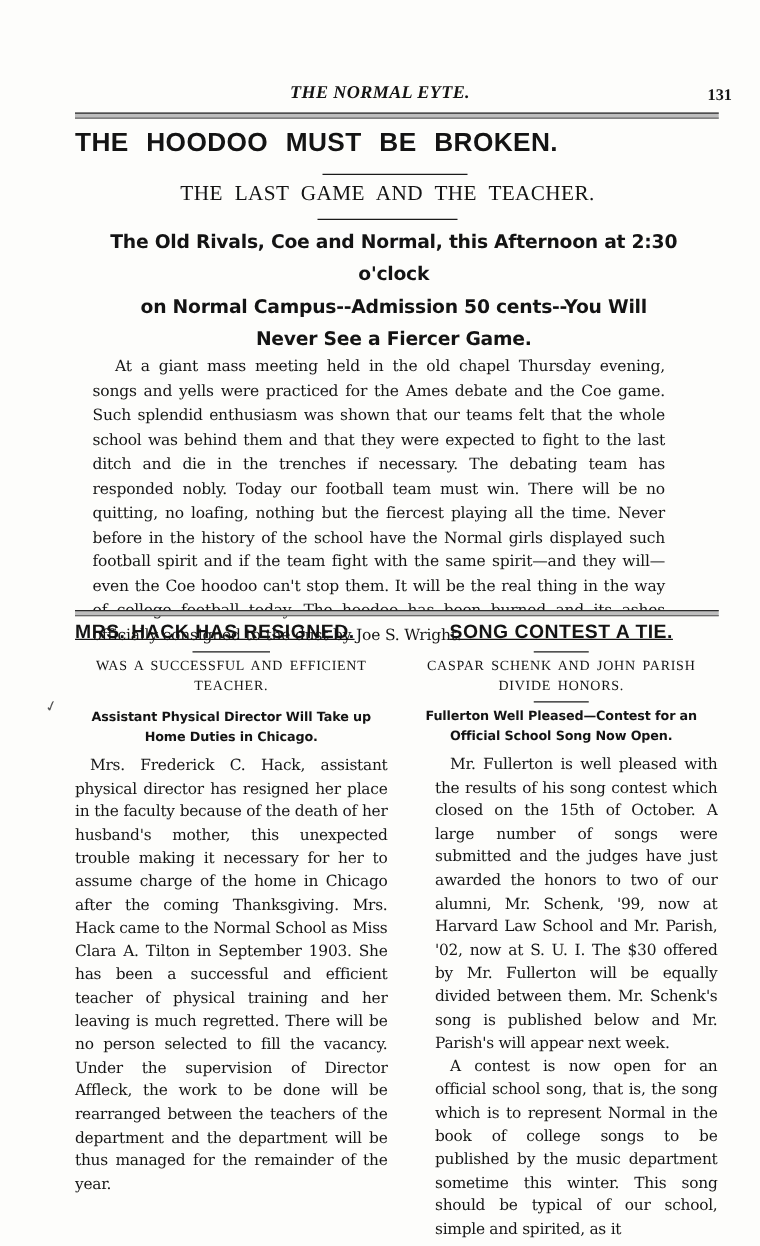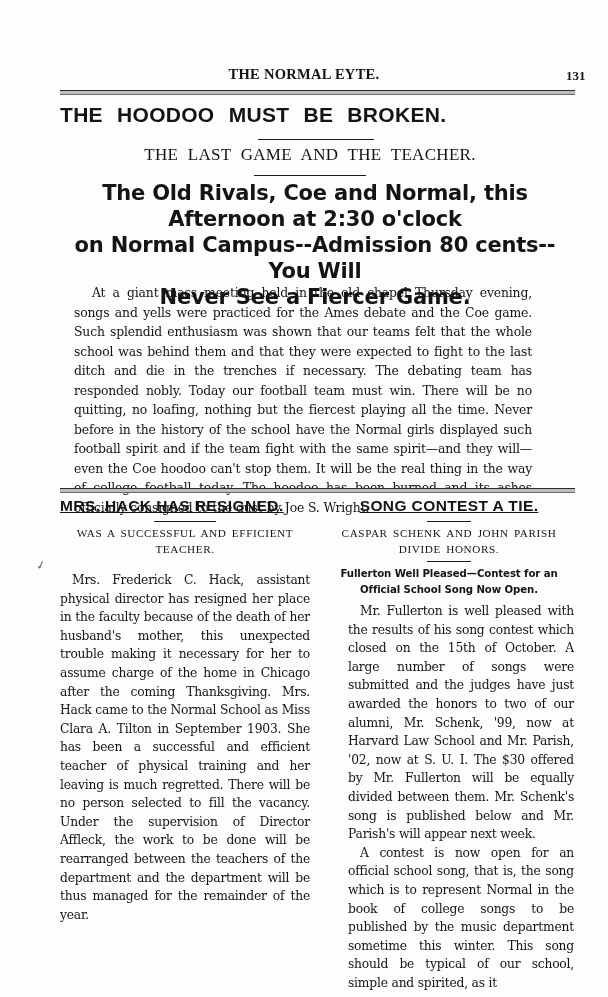--- a/index.html
+++ b/index.html
@@ -3,36 +3,36 @@
 <meta charset="utf-8">
 <style>
   html, body { margin:0; padding:0; }
   body {
     width:608px; height:997px; background:#fdfdfb; position:relative; overflow:hidden;
     color:#141414; font-family:"DejaVu Serif", serif;
   }
   .abs { position:absolute; }
   .running-head {
     left:0; width:608px; top:66px; text-align:center;
-    font-family:"Liberation Serif", serif; font-weight:bold; font-size:14.5px; letter-spacing:0.3px;
+    font-family:"Liberation Serif", serif; font-weight:bold; font-size:14.5px; letter-spacing:0.3px;font-style:italic;
   }
   .page-num { left:566px; top:68px; font-family:"Liberation Serif", serif; font-weight:bold; font-size:13px; }
   .double-rule { height:3px; border-top:1.5px solid #2a2a2a; border-bottom:1px solid #6a6a6a; background:#bdbdbd; }
   .headline {
     left:60px; width:500px; top:103px; text-align:left;
     font-family:"Liberation Sans", sans-serif; font-weight:bold; font-size:21px; word-spacing:8px; letter-spacing:0.3px;
   }
   .short-rule { height:0; border-top:1.2px solid #1a1a1a; }
   .subhead {
     left:60px; width:500px; top:145px; text-align:center;
     font-family:"Liberation Serif", serif; font-size:17px; word-spacing:5px; letter-spacing:0.3px;
   }
   .deck {
     left:60px; width:510px; top:180px; text-align:center;
-    font-family:"DejaVu Sans", sans-serif; font-weight:bold; font-size:21px; line-height:26px; letter-spacing:-0.2px;
+    font-family:"DejaVu Sans", sans-serif; font-weight:bold; font-size:15px; line-height:26px; letter-spacing:-0.2px;
   }
   .body-text {
     font-family:"DejaVu Serif", serif; font-size:12.4px; line-height:19.5px; text-align:justify; letter-spacing:-0.15px;
   }
   .lead { left:58px; width:490px; top:267px; }
   .lead p { margin:16px; text-indent:18px; }
   .col-head {
     font-family:"Liberation Sans", sans-serif; font-weight:bold; font-size:15.5px; text-align:center; letter-spacing:0.4px;text-decoration:underline;
   }
   .col-sub {
@@ -52,35 +52,36 @@
 <div class="abs page-num">131</div>
 <div class="abs double-rule" style="left:60px; width:515px; top:90px;"></div>
 
 <div class="abs headline">THE HOODOO MUST BE BROKEN.</div>
 <div class="abs short-rule" style="left:258px; width:116px; top:139px;"></div>
 <div class="abs subhead">THE LAST GAME AND THE TEACHER.</div>
 <div class="abs short-rule" style="left:254px; width:112px; top:175px;"></div>
 
 <div class="abs deck">
   <div>The Old Rivals, Coe and Normal, this Afternoon at 2:30 o'clock</div>
-  <div>on Normal Campus--Admission 80 cents--You Will</div>
+  <div>on Normal Campus--Admission 50 cents--You Will</div>
   <div>Never See a Fiercer Game.</div>
 </div>
 
 <div class="abs lead body-text">
   <p>At a giant mass meeting held in the old chapel Thursday evening, songs and yells were practiced for the Ames debate and the Coe game. Such splendid enthusiasm was shown that our teams felt that the whole school was behind them and that they were expected to fight to the last ditch and die in the trenches if necessary. The debating team has responded nobly. Today our football team must win. There will be no quitting, no loafing, nothing but the fiercest playing all the time. Never before in the history of the school have the Normal girls displayed such football spirit and if the team fight with the same spirit—and they will—even the Coe hoodoo can't stop them. It will be the real thing in the way of college football today. The hoodoo has been burned and its ashes officially consigned to the dust by Joe S. Wright.</p>
 </div>
 
 <div class="abs double-rule" style="left:60px; width:515px; top:488px;"></div>
 
 <div class="abs" style="left:60px; top:497px; width:250px;">
   <div class="col-head" style="text-align:left; font-size:15.5px;">MRS. HACK HAS RESIGNED.</div>
   <div class="short-rule" style="width:62px; margin:6px auto 3px auto;"></div>
   <div class="col-sub">WAS A SUCCESSFUL AND EFFICIENT TEACHER.</div>
   <div style="height:10px;"></div>
+  <div class="col-deck">Assistant Physical Director Will Take up Home Duties in Chicago.</div>
   <div class="col-body" style="margin-top:4px;">
     <p>Mrs. Frederick C. Hack, assistant physical director has resigned her place in the faculty because of the death of her husband's mother, this unexpected trouble making it necessary for her to assume charge of the home in Chicago after the coming Thanksgiving. Mrs. Hack came to the Normal School as Miss Clara A. Tilton in September 1903. She has been a successful and efficient teacher of physical training and her leaving is much regretted. There will be no person selected to fill the vacancy. Under the supervision of Director Affleck, the work to be done will be rearranged between the teachers of the department and the department will be thus managed for the remainder of the year.</p>
   </div>
 </div>
 
 <div class="abs" style="left:324px; top:497px; width:250px;">
   <div class="col-head">SONG CONTEST A TIE.</div>
   <div class="short-rule" style="width:44px; margin:6px auto 3px auto;"></div>
   <div class="col-sub">CASPAR SCHENK AND JOHN PARISH DIVIDE HONORS.</div>
   <div class="short-rule" style="width:44px; margin:4px auto 4px auto;"></div>

